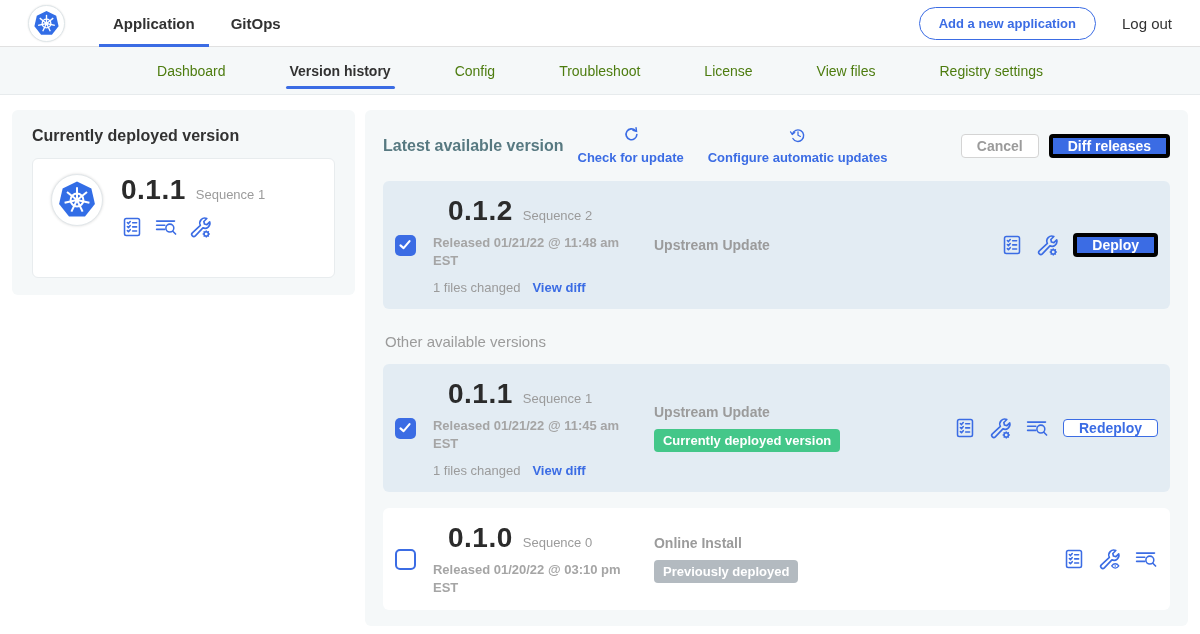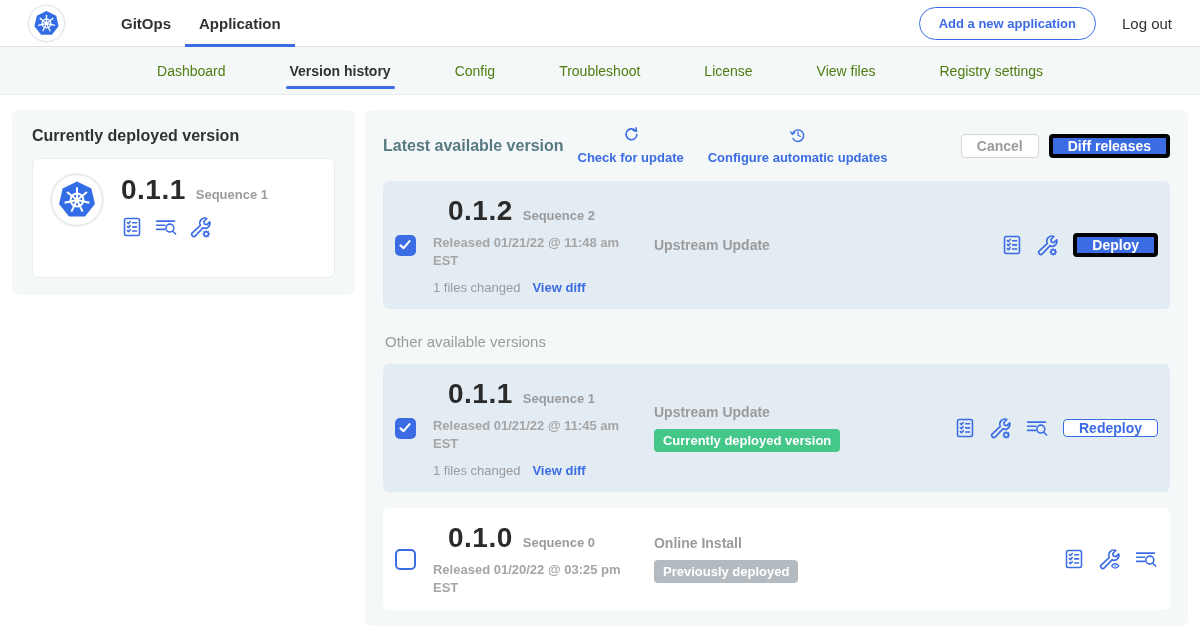--- a/index.html
+++ b/index.html
@@ -37,21 +37,21 @@
   .panel { background:#f5f8f9; border-radius:6px; }
   .left-panel { width:410px; min-height:180px; padding:17px 20px; }
   .left-panel h2 { font-size:16px; font-weight:bold; margin-bottom:13px; }
   .deployed-card { background:#fff; border:1px solid #e8ecee; border-radius:6px;
     padding:15px 18px; display:flex; gap:18px; min-height:120px; }
   .k8s-badge { width:52px; height:52px; border-radius:50%; background:#fff;
     border:1px solid #e2e7ea; box-shadow:0 0 3px rgba(0,0,0,.15);
     display:flex; align-items:center; justify-content:center; flex:0 0 auto; }
   .dep-info .ver-line { display:flex; align-items:baseline; gap:10px; }
   .ver-big { font-size:28px; font-weight:bold; color:#2b2b2b; letter-spacing:.5px; }
-  .seq { font-size:13px; color:#9b9b9b;font-weight:bold; }
+  .seq { font-size:13px; color:#9b9b9b; }
   .muted-line { font-size:13px; color:#a5a5a5; margin-top:8px; }
   .icon-row { display:flex; gap:11px; margin-top:10px; color:#3b6ce4; }
   .icon-row svg, .row-icons svg { display:block; cursor:pointer; }
 
   
   .right-panel { flex:1; min-height:507px; padding:16px 18px; }
   .latest-header { display:flex; align-items:center; margin-bottom:16px; }
   .latest-title { font-size:16px; font-weight:bold; color:#577981; margin-right:14px; }
   .link-action { display:flex; align-items:center; gap:6px; color:#3b6ce4;
     font-size:13px; font-weight:bold; cursor:pointer; margin-right:24px;flex-direction:column; }
@@ -107,22 +107,22 @@
             <line x1="50" y1="50" x2="64" y2="79"></line>
           <line x1="50" y1="50" x2="36" y2="79"></line>
             <line x1="50" y1="50" x2="19" y2="57"></line>
           <line x1="50" y1="50" x2="25" y2="30"></line>
         </g>
         <circle cx="50" cy="50" r="6" fill="#fff"></circle>
       </svg>
     </div>
   </div>
   <nav style="display:flex; align-items:stretch;">
+    <div class="top-tab active">Application</div>
     <div class="top-tab" style="margin-left:8px;">GitOps</div>
-    <div class="top-tab active">Application</div>
   </nav>
   <div class="topbar-right">
     <button class="btn-outline-pill">Add a new application</button>
     <span class="logout">Log out</span>
   </div>
 </header>
 
 <nav class="subnav">
   <div class="subnav-item">Dashboard</div>
   <div class="subnav-item active">Version history</div>
@@ -346,21 +346,21 @@
       </div>
     </div>
 
     <div class="version-row row-010 gap-top">
       <div class="checkbox unchecked"></div>
       <div class="ver-col">
         <div class="ver-line">
           <span class="ver-mid">0.1.0</span>
           <span class="seq">Sequence 0</span>
         </div>
-        <div class="released">Released 01/20/22 @ 03:25 pm EST</div>
+        <div class="released">Released 01/20/22 @ 03:10 pm EST</div>
       </div>
       <div class="source-col">
         <span class="source-label">Online Install</span>
         <span class="badge badge-gray">Previously deployed</span>
       </div>
       <div class="row-right">
         <div class="row-icons">
           <span>
   <svg width="22" height="22" viewBox="0 0 20 20" fill="none" stroke="currentColor" stroke-width="1.4" stroke-linecap="round" stroke-linejoin="round">
     <rect x="3.2" y="2.2" width="13.6" height="15.6" rx="1.6"></rect>

